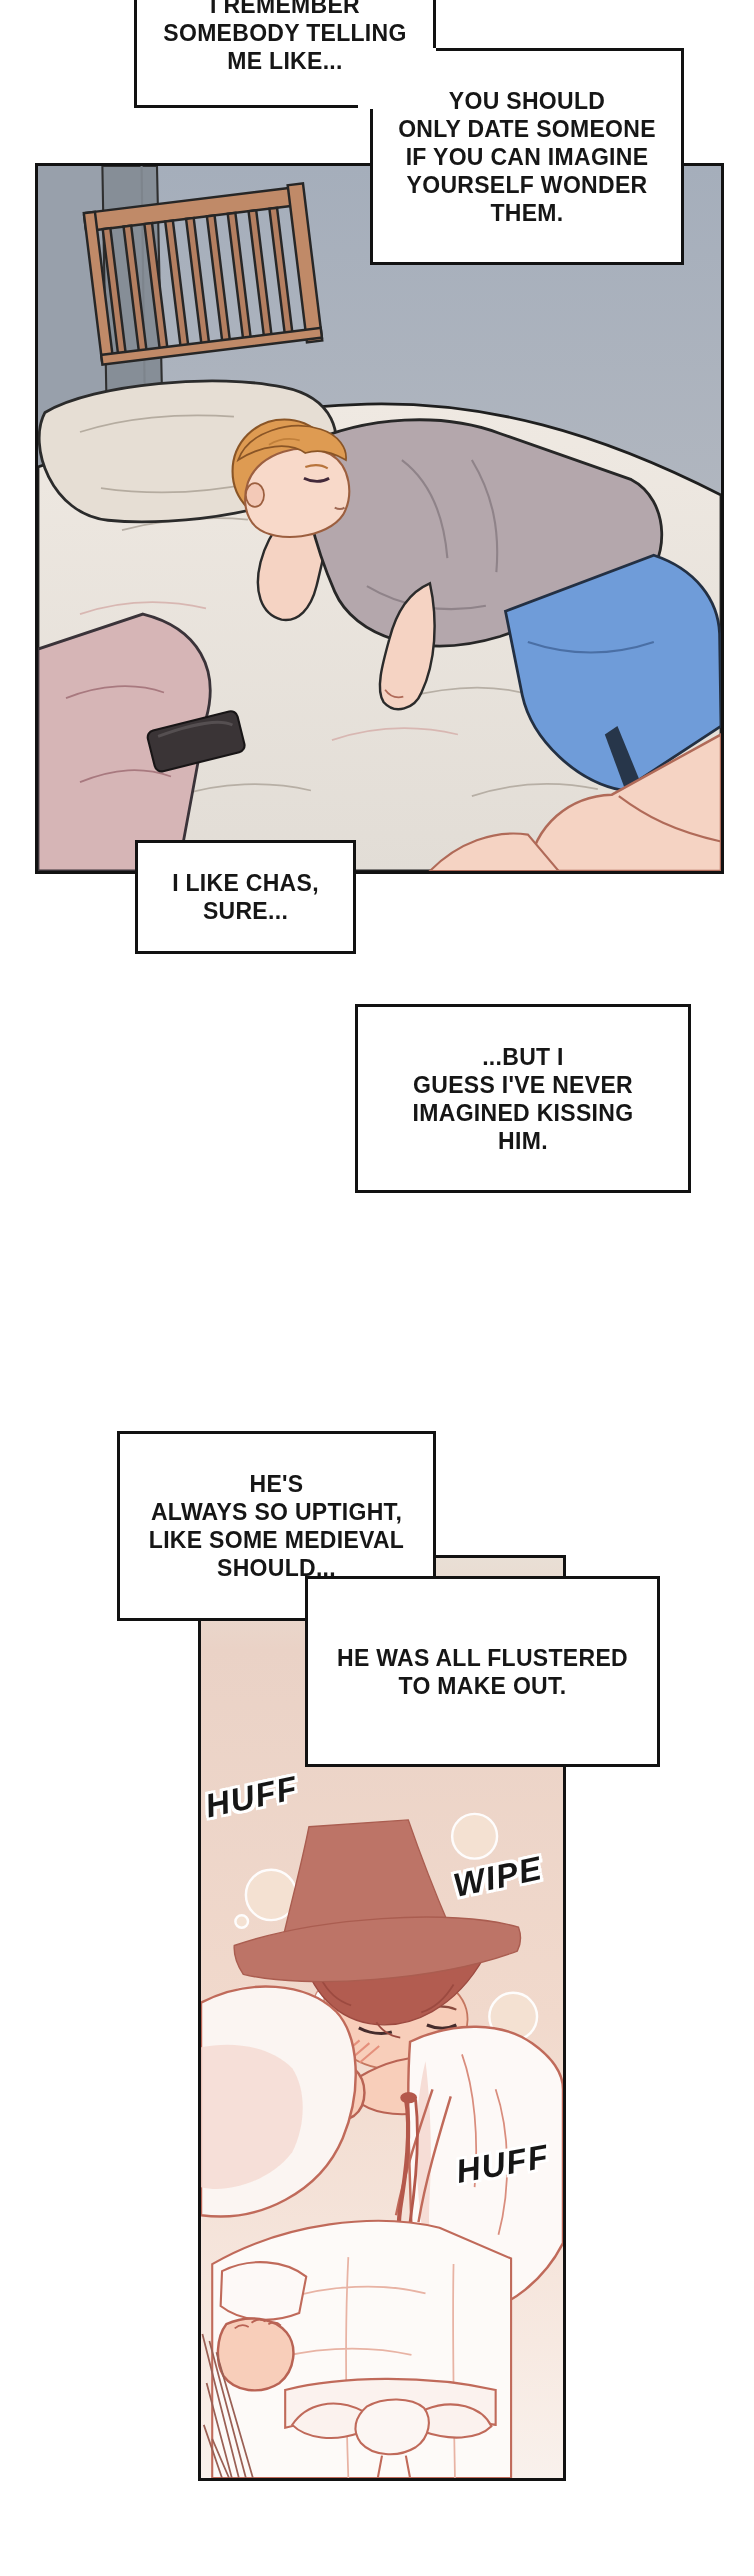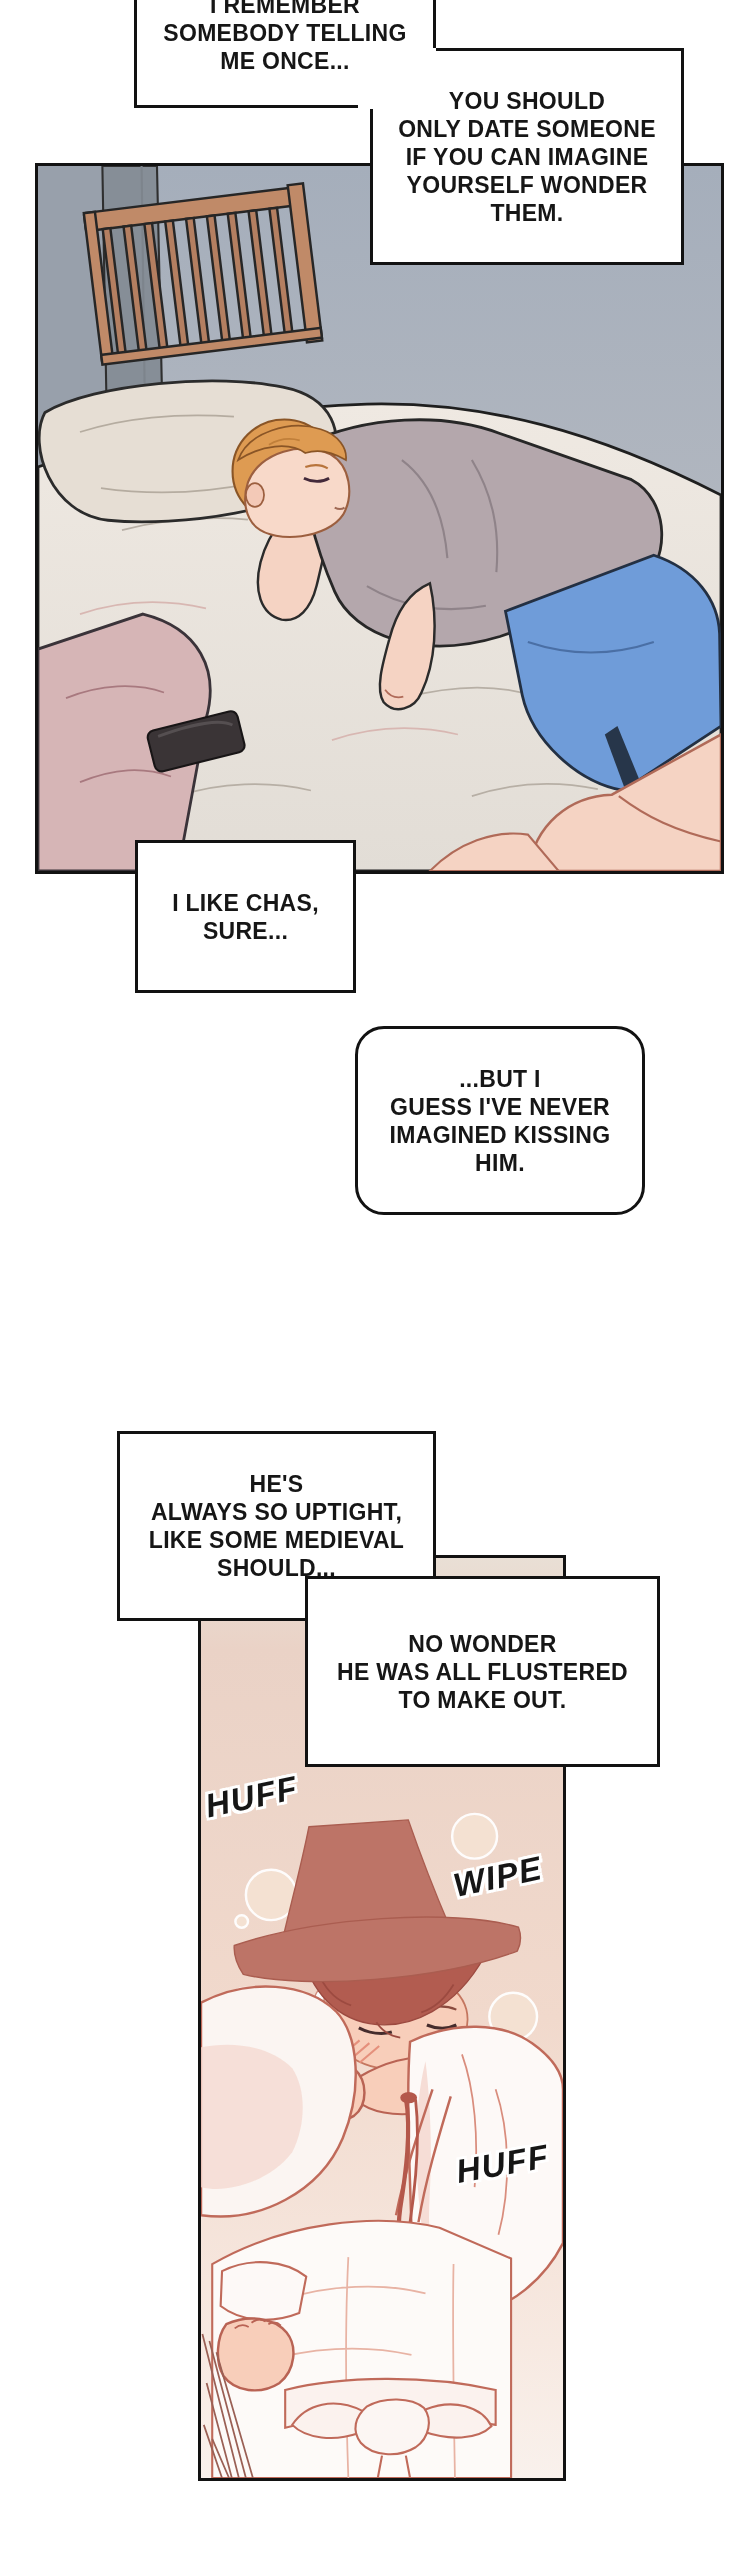--- a/index.html
+++ b/index.html
@@ -18,22 +18,22 @@
     border:3.5px solid var(--box-border,#121212);
     display:flex;align-items:center;justify-content:center;
     text-align:center;
     z-index:5;
     color:var(--ink,#161616);
     font-weight:700;font-size:23px;line-height:28px;letter-spacing:0.3px;
   }
   .nbox .line{white-space:nowrap;}
   #box-remember      {left:134px; top:-42px;  width:302px; height:150px;}
   #box-advice        {left:358px; top:48px;   width:314px; height:217px;margin-left:12px;}
-  #box-like-chas     {left:135px; top:840px; width:221px; height:153px;}
-  #box-never-imagined{left:355px; top:1026px; width:290px; height:189px;border-radius:29px;}
+  #box-like-chas     {left:135px; top:840px; width:221px; height:114px;}
+  #box-never-imagined{left:355px; top:1004px; width:336px; height:189px;}
   #box-uptight       {left:117px; top:1431px; width:319px; height:190px;}
   #box-no-wonder     {left:305px; top:1576px; width:355px; height:191px;}
   
   .union-patch{
     position:absolute;left:358px;top:48px;width:78px;height:61px;
     background:#ffffff;z-index:7;
   }
   
   .panel{
     position:absolute;
@@ -235,21 +235,21 @@
   </div>
 
   <div class="sfx" id="sfx-huff-1">HUFF</div>
   <div class="sfx" id="sfx-wipe">WIPE</div>
   <div class="sfx" id="sfx-huff-2">HUFF</div>
 
   <div class="nbox" id="box-remember">
     <div>
       <div class="line">I REMEMBER</div>
       <div class="line">SOMEBODY TELLING</div>
-      <div class="line">ME ONCE...</div>
+      <div class="line">ME LIKE...</div>
     </div>
   </div>
 
   <div class="nbox" id="box-advice">
     <div>
       <div class="line">YOU SHOULD</div>
       <div class="line">ONLY DATE SOMEONE</div>
       <div class="line">IF YOU CAN IMAGINE</div>
       <div class="line">YOURSELF WONDER</div>
       <div class="line">THEM.</div>
@@ -278,20 +278,19 @@
     <div>
       <div class="line">HE'S</div>
       <div class="line">ALWAYS SO UPTIGHT,</div>
       <div class="line">LIKE SOME MEDIEVAL</div>
       <div class="line">SHOULD...</div>
     </div>
   </div>
 
   <div class="nbox" id="box-no-wonder">
     <div>
-      <div class="line">NO WONDER</div>
       <div class="line">HE WAS ALL FLUSTERED</div>
       <div class="line">TO MAKE OUT.</div>
     </div>
   </div>
 
 </div>
 
 
 </body></html>

